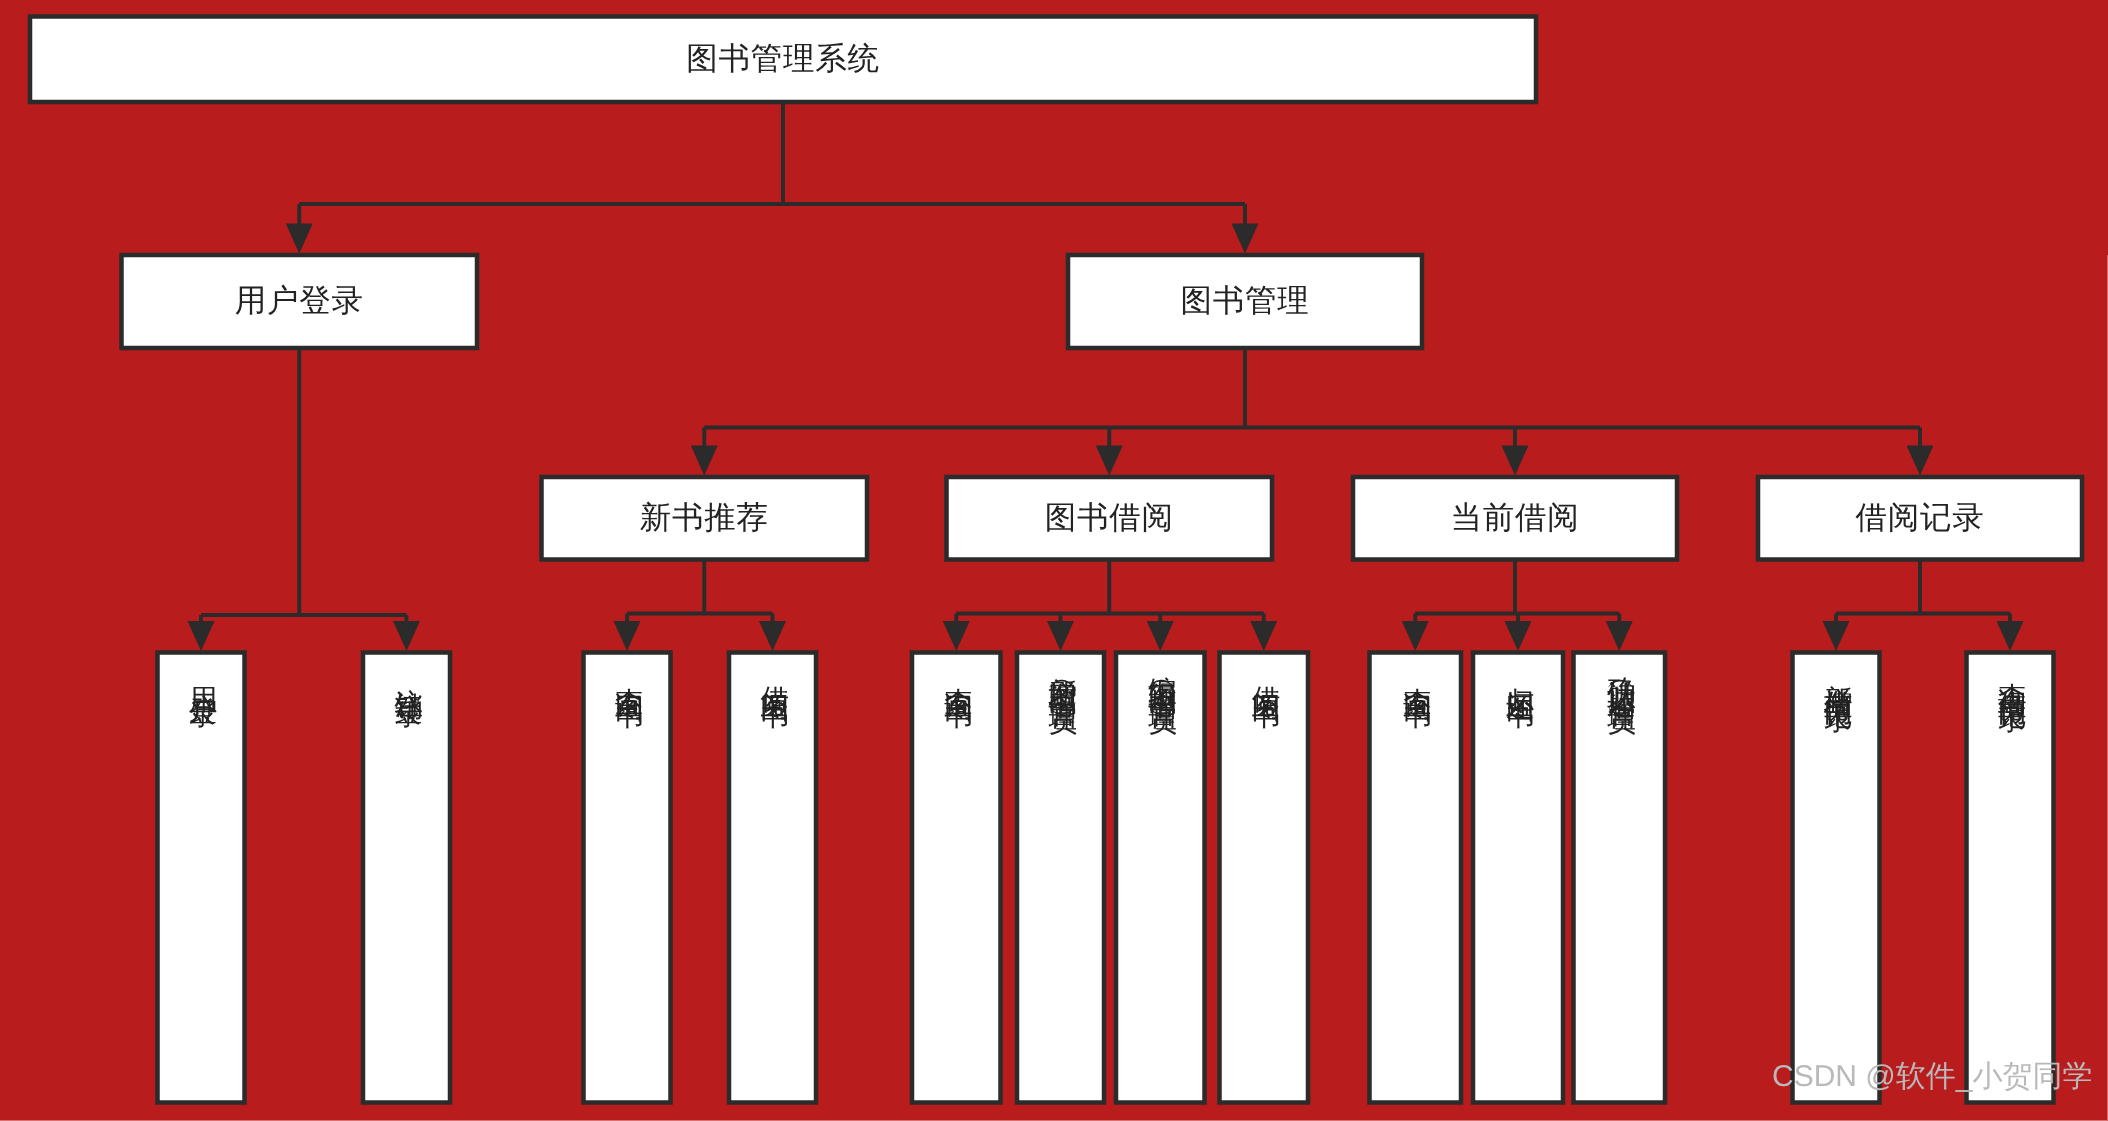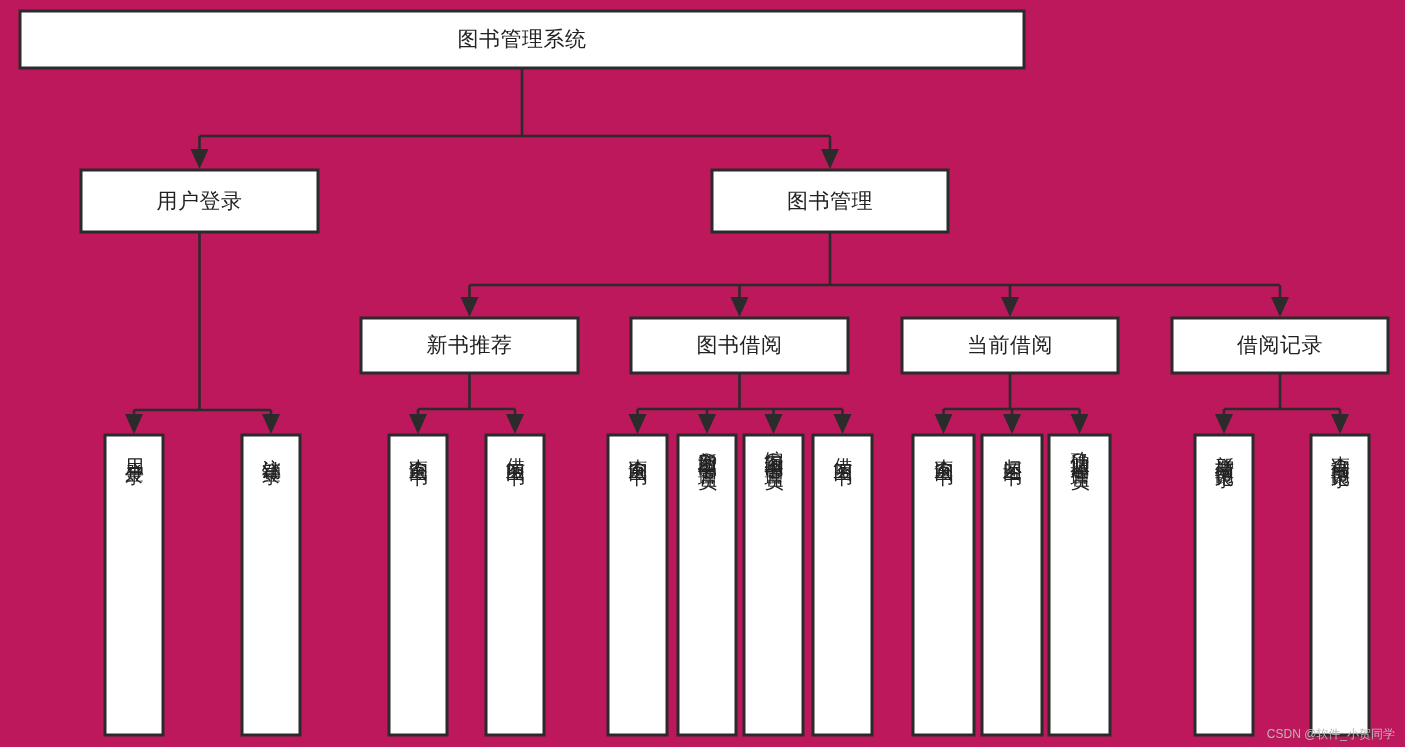--- a/index.html
+++ b/index.html
@@ -11,21 +11,21 @@
     width: 1405px;
     height: 747px;
     font-family: "Liberation Sans", "DejaVu Sans", sans-serif;
     overflow: hidden;
     position: relative;
   }
   #diagram-root {
     position: relative;
     width: 1405px;
     height: 747px;
-    background: #be185d;
+    background: #b91c1c;
   }
   svg.flowchart {
     display: block;
     width: 1405px;
     height: 747px;
   }
   .node-box {
     fill: #ffffff;
     stroke: #2b2b2b;
     stroke-width: 3;
@@ -52,23 +52,23 @@
     fill: none;
     stroke-linecap: butt;
   }
   .arrow-head {
     fill: #2b2b2b;
     stroke: none;
   }
   .watermark {
     position: absolute;
     right: 10px;
-    bottom: 4px;
-    font-family: "Liberation Sans", "DejaVu Sans", sans-serif;
-    font-size: 12px;
+    bottom: 16px;
+    font-family: "Liberation Sans", "DejaVu Sans", sans-serif;
+    font-size: 20px;
     color: #b9b9b9;
     white-space: nowrap;
     user-select: none;
     pointer-events: none;
   }
 </style>
 </head>
 <body>
 
 <div id="diagram-root">

